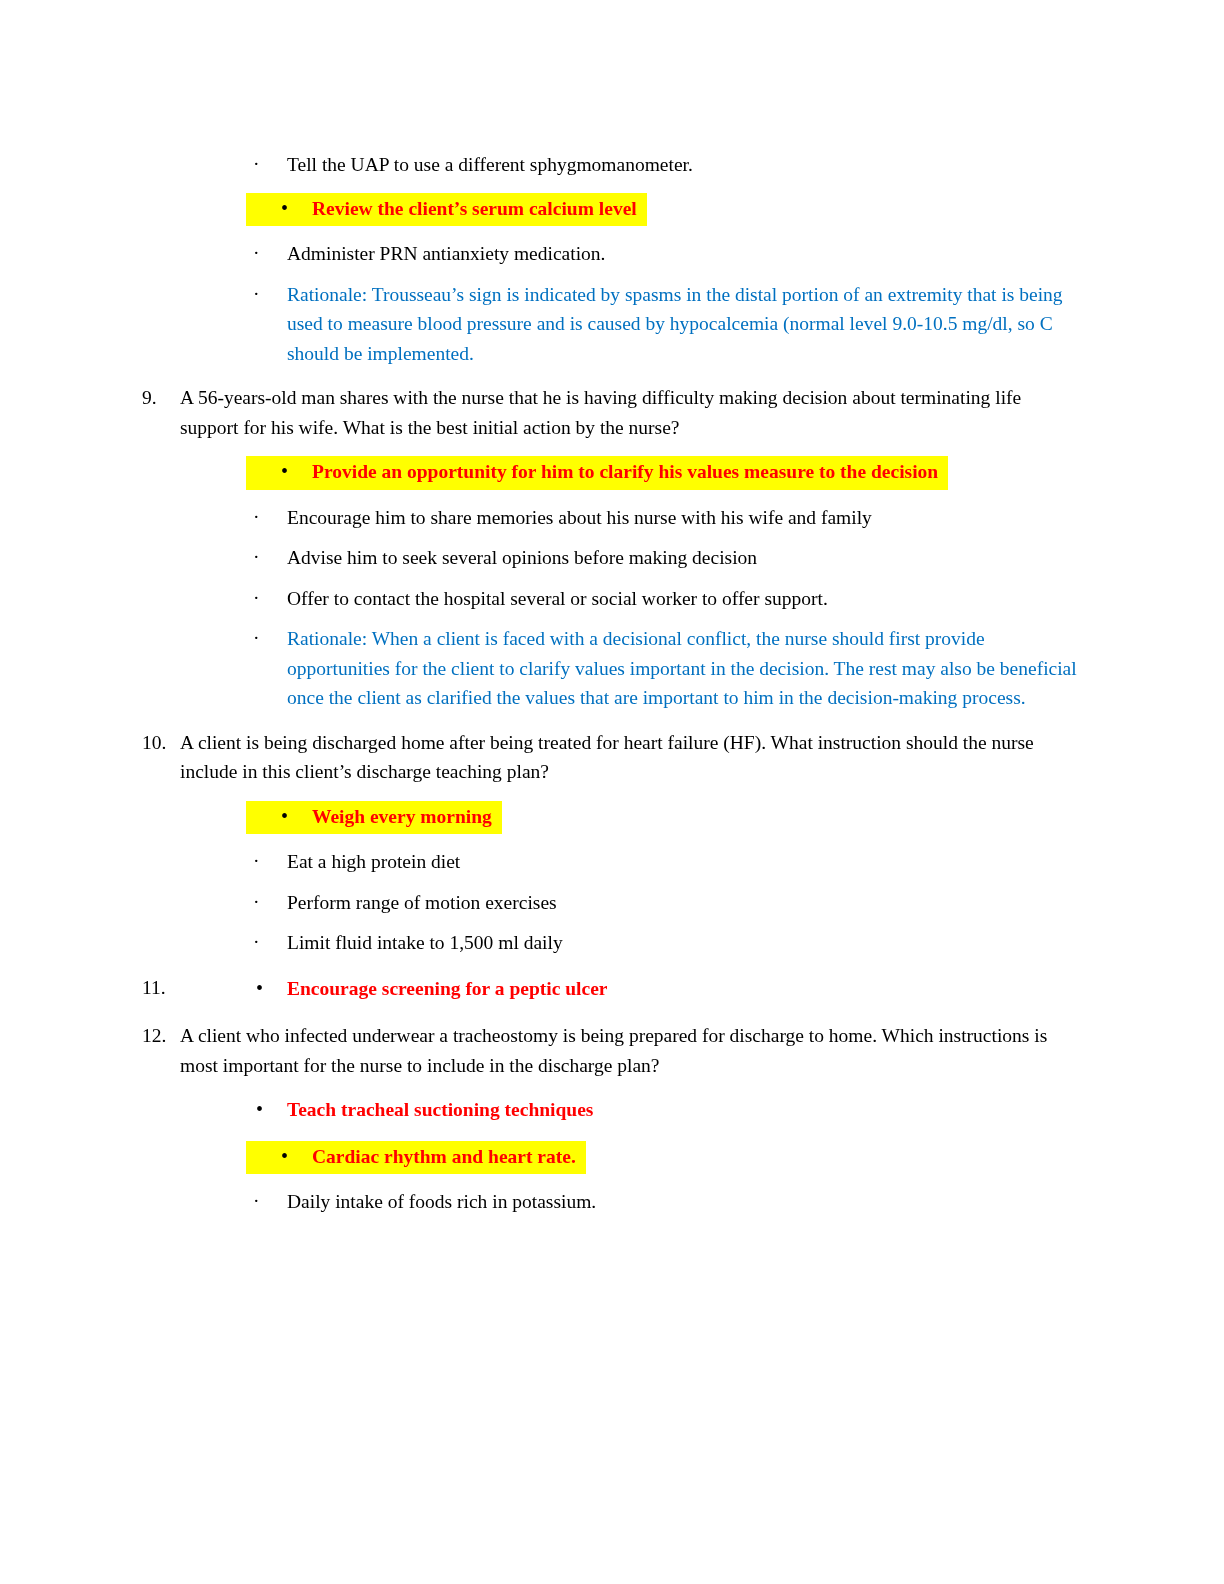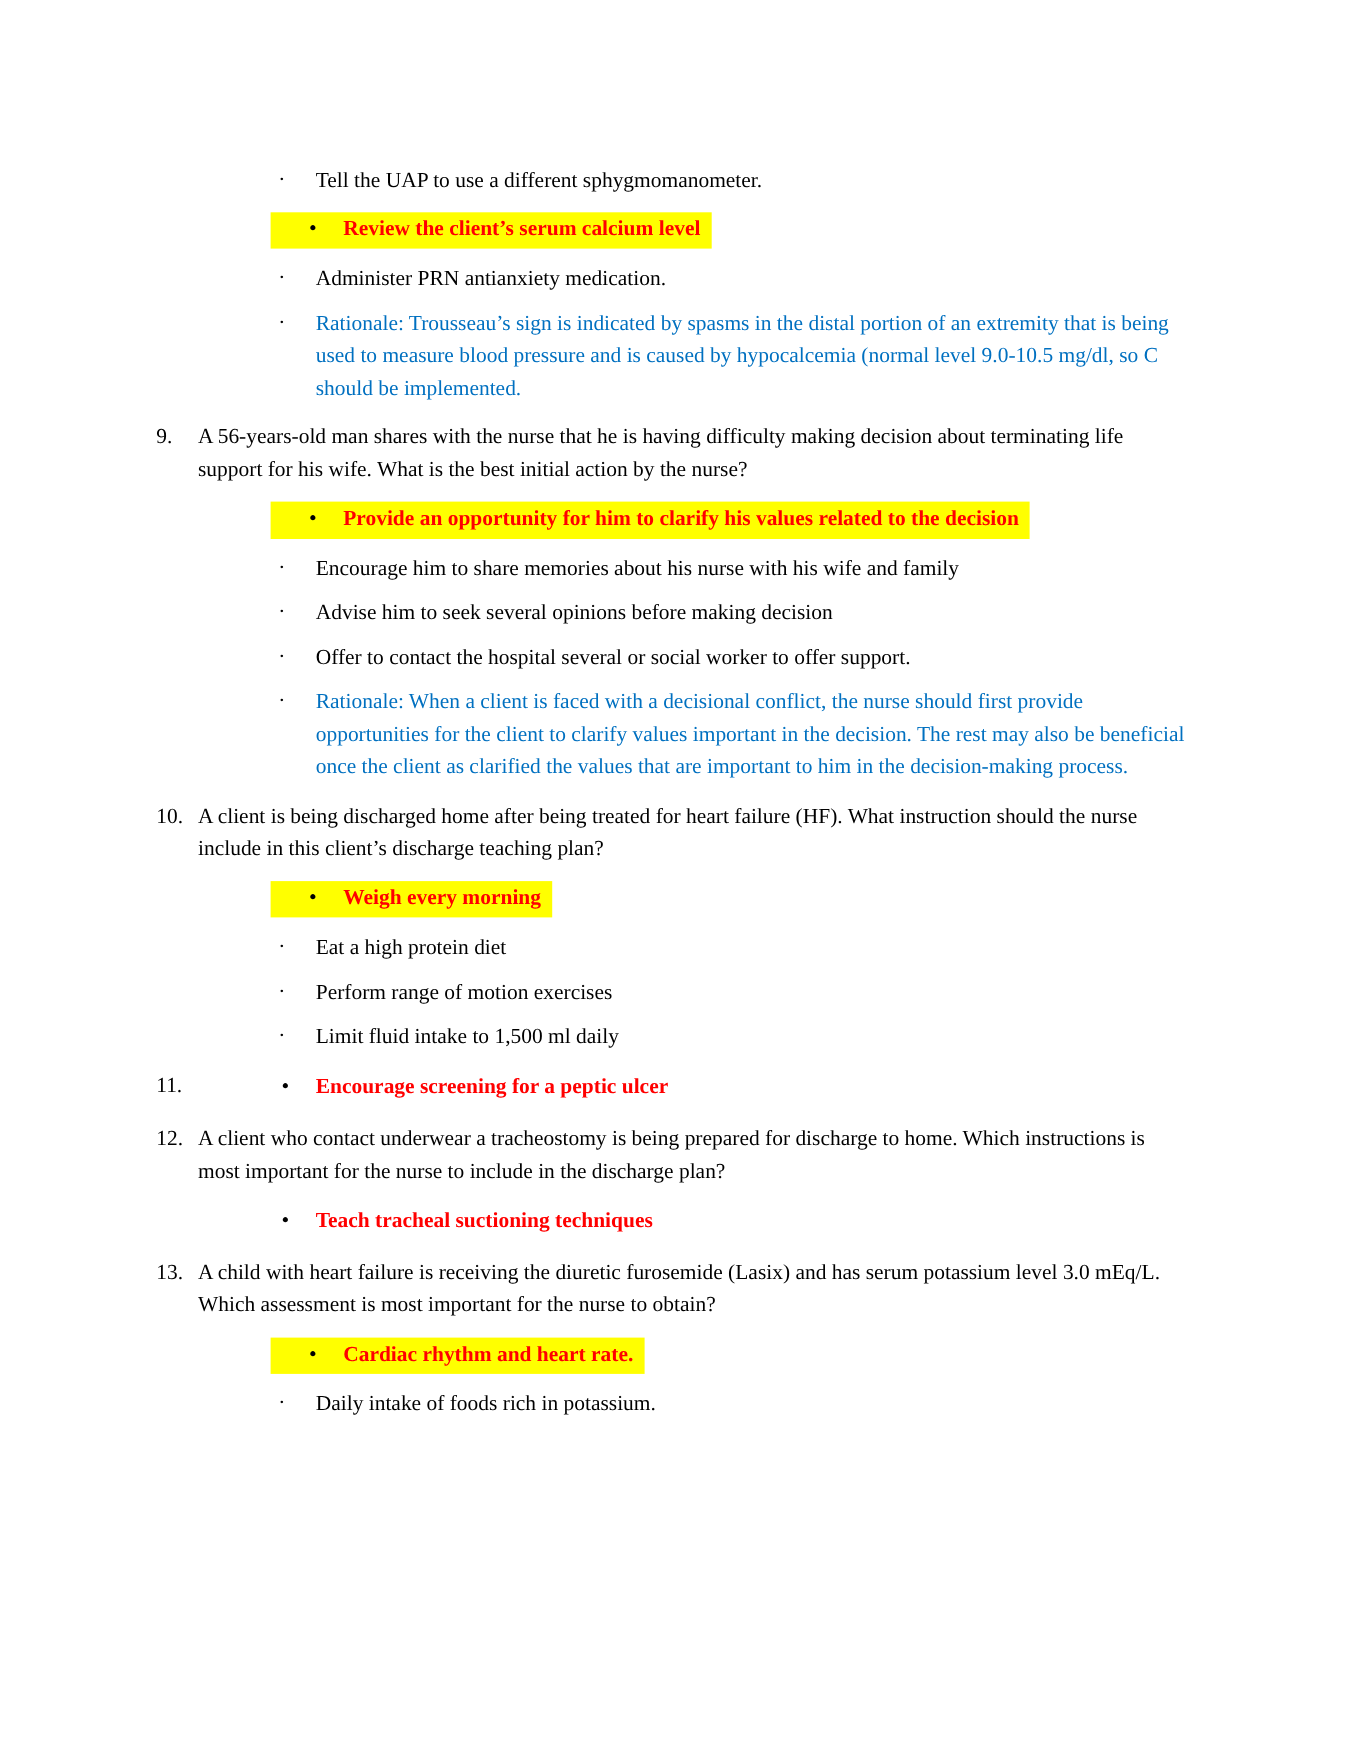--- a/index.html
+++ b/index.html
@@ -67,21 +67,21 @@
       </div>
     </div>
 
     <div>
       <div class="q">
         <span class="qn">9.</span>
         <span class="qt">A 56-years-old man shares with the nurse that he is having difficulty making decision about terminating life support for his wife. What is the best initial action by the nurse?</span>
       </div>
       <div class="ansrow">
         <span class="hl yellow">
-          <span class="ab">•</span><span class="at">Provide an opportunity for him to clarify his values related to the decision</span>
+          <span class="ab">•</span><span class="at">Provide an opportunity for him to clarify his values measure to the decision</span>
         </span>
       </div>
       <div class="opt">
         <span class="b">·</span>
         <span class="t">Encourage him to share memories about his nurse with his wife and family</span>
       </div>
       <div class="opt">
         <span class="b">·</span>
         <span class="t">Advise him to seek several opinions before making decision</span>
       </div>
@@ -126,34 +126,30 @@
       <div class="ansrow">
         <span class="hl">
           <span class="ab">•</span><span class="at">Encourage screening for a peptic ulcer</span>
         </span>
       </div>
     </div>
 
     <div>
       <div class="q">
         <span class="qn">12.</span>
-        <span class="qt">A client who contact underwear a tracheostomy is being prepared for discharge to home. Which instructions is most important for the nurse to include in the discharge plan?</span>
+        <span class="qt">A client who infected underwear a tracheostomy is being prepared for discharge to home. Which instructions is most important for the nurse to include in the discharge plan?</span>
       </div>
       <div class="ansrow">
         <span class="hl">
           <span class="ab">•</span><span class="at">Teach tracheal suctioning techniques</span>
         </span>
       </div>
     </div>
 
     <div>
-      <div class="q">
-        <span class="qn">13.</span>
-        <span class="qt">A child with heart failure is receiving the diuretic furosemide (Lasix) and has serum potassium level 3.0 mEq/L. Which assessment is most important for the nurse to obtain?</span>
-      </div>
       <div class="ansrow">
         <span class="hl yellow">
           <span class="ab">•</span><span class="at">Cardiac rhythm and heart rate.</span>
         </span>
       </div>
       <div class="opt">
         <span class="b">·</span>
         <span class="t">Daily intake of foods rich in potassium.</span>
       </div>
     </div>

